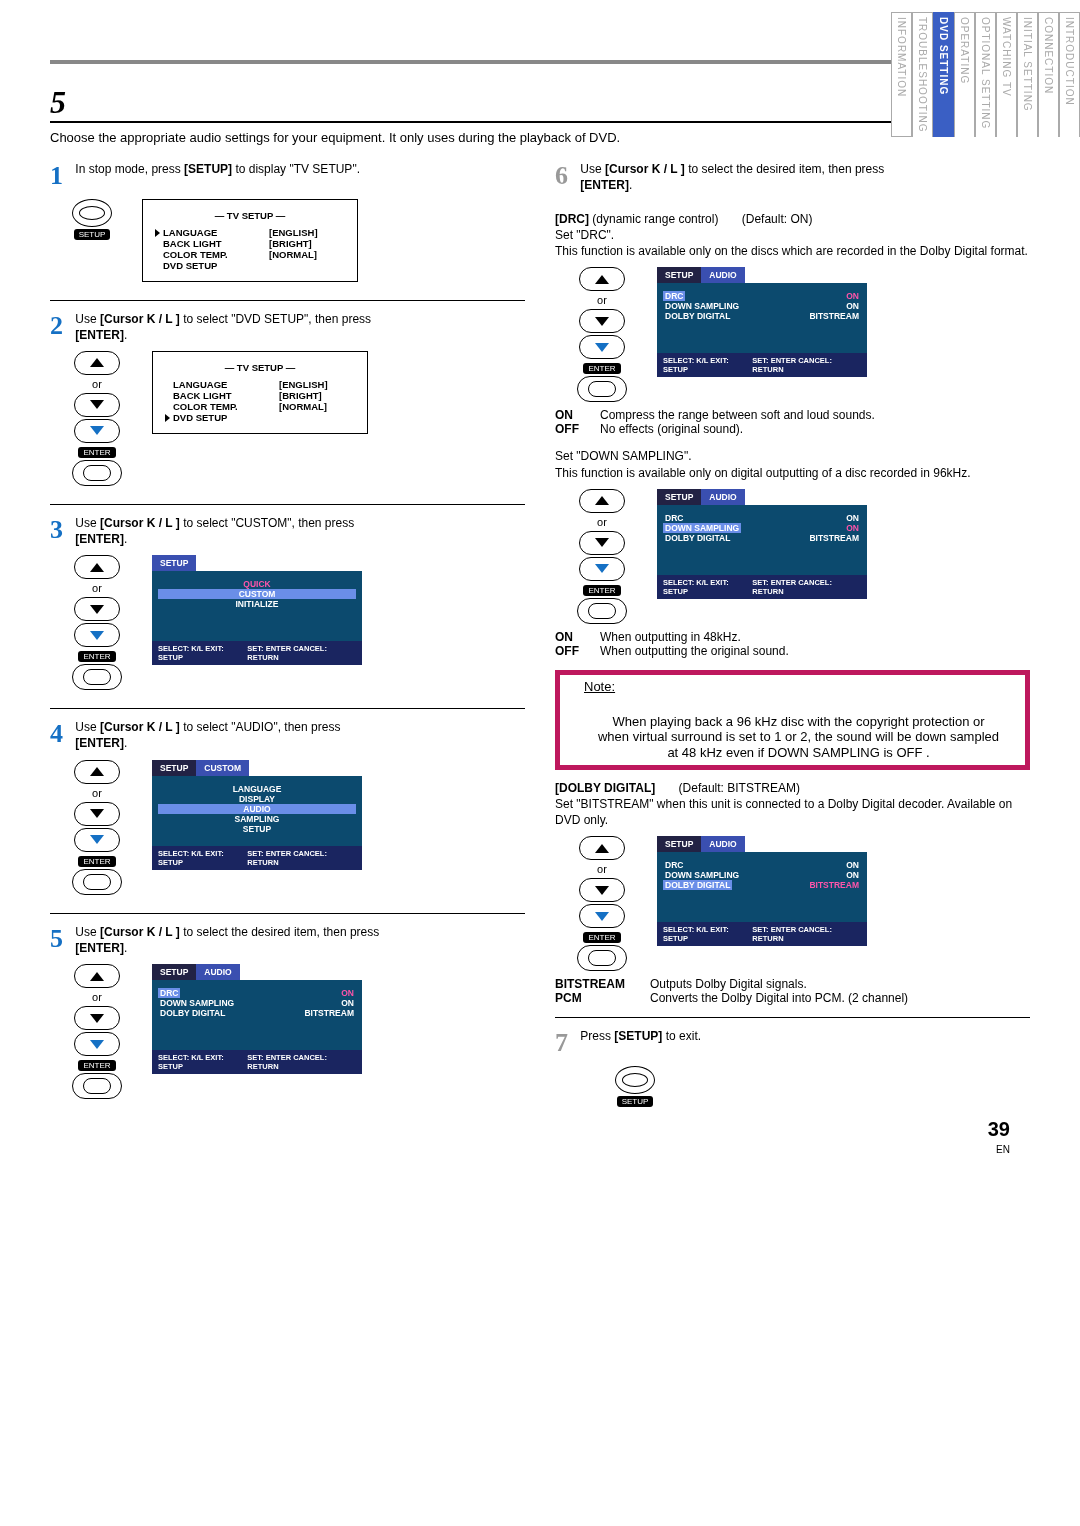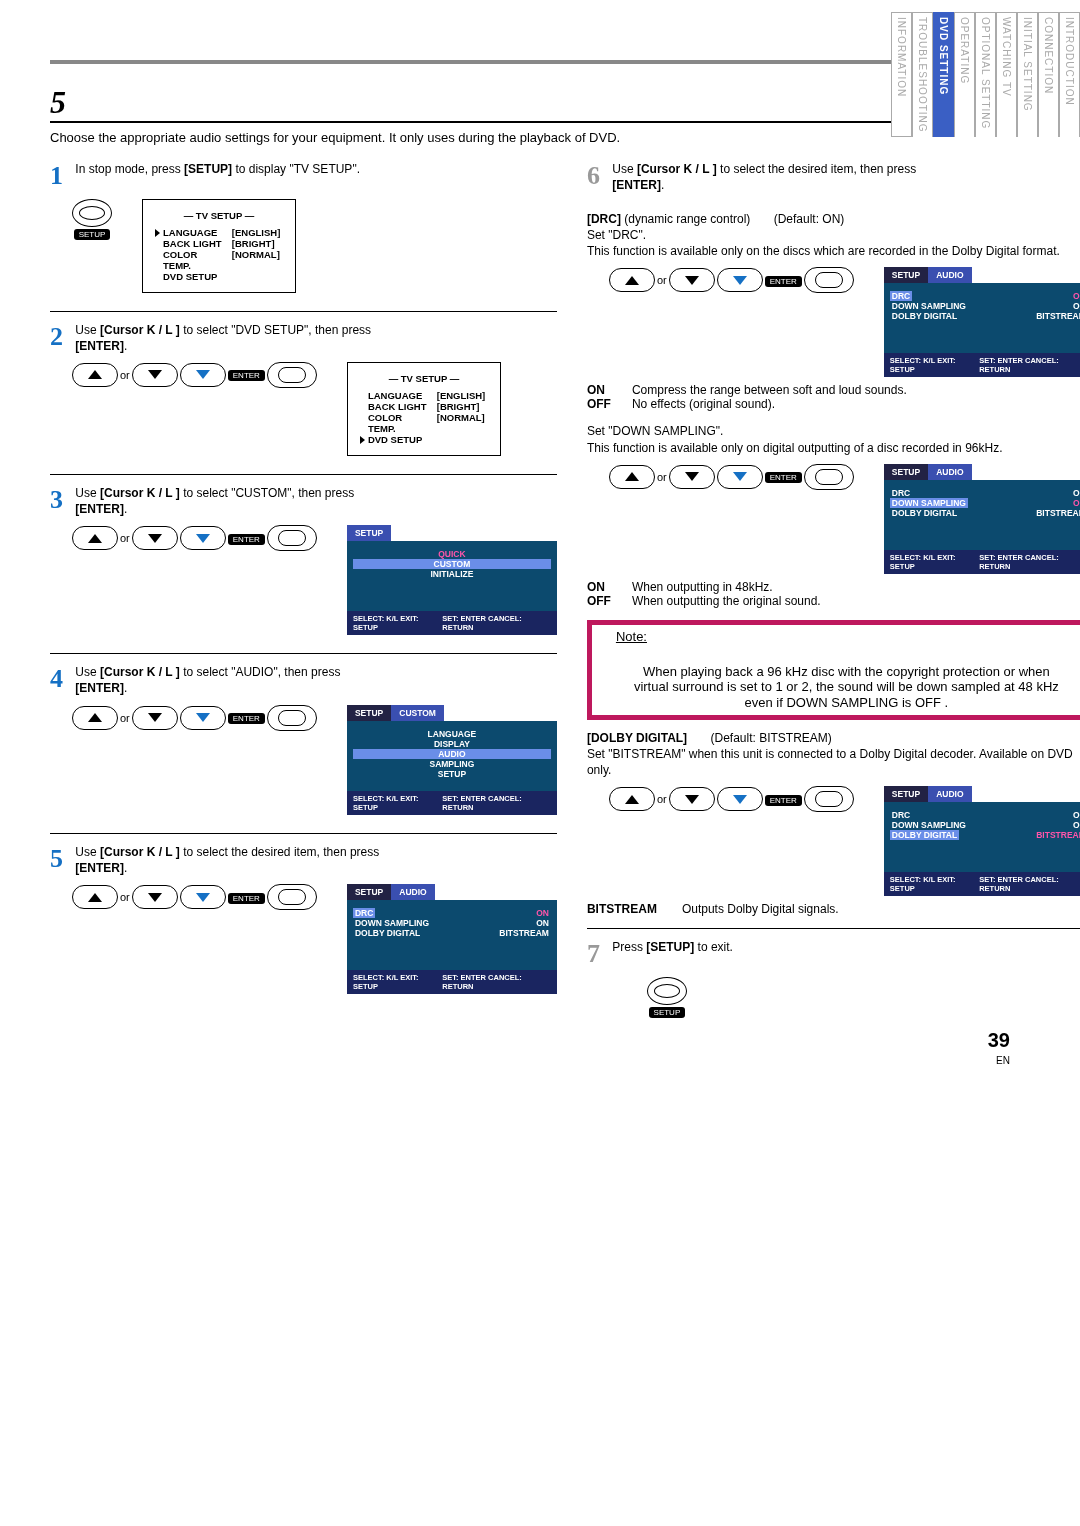--- a/index.html
+++ b/index.html
@@ -12,30 +12,30 @@
   .intro { font-size: 13px; margin-bottom: 14px; line-height: 1.35; }
   .columns { display: flex; gap: 30px; }
   .col { flex: 1; }
   .step { margin-bottom: 18px; }
   .divider { border-top: 1.5px solid #000; margin: 10px 0; width: 100%; }
   .stepnum { font-family: serif; font-size: 26px; color: #1570c4; font-weight: bold; vertical-align: top; display: inline-block; width: 22px; }
   .stepnum.gray { color: #999; }
   .steptext { display: inline-block; width: calc(100% - 30px); vertical-align: top; line-height: 1.35; }
   .strong { font-weight: bold; }
   .remote-osd { display: flex; align-items: flex-start; gap: 30px; margin-top: 8px; margin-left: 22px; }
-  .remote { display: flex; flex-direction: row; align-items: center; gap: 2px; }
+  .remote { display: flex; flex-direction: column; align-items: center; gap: 2px; }
   .btn { border: 1.5px solid #000; border-radius: 14px; width: 46px; height: 24px; display: flex; align-items: center; justify-content: center; background: #fff; }
   .btn-arrow-up::before { content: ''; width: 0; height: 0; border-left: 7px solid transparent; border-right: 7px solid transparent; border-bottom: 9px solid #000; }
   .btn-arrow-dn::before { content: ''; width: 0; height: 0; border-left: 7px solid transparent; border-right: 7px solid transparent; border-top: 9px solid #000; }
   .btn-arrow-dn.blue::before { border-top-color: #1570c4; }
   .btn-enter { border: 1.5px solid #000; border-radius: 16px; width: 50px; height: 26px; display: flex; align-items: center; justify-content: center; background: #fff; }
   .btn-enter::before { content: ''; width: 26px; height: 14px; border: 1.5px solid #000; border-radius: 8px; }
   .or { font-size: 11px; margin: 1px 0; }
   .label-pill { background: #000; color: #fff; font-size: 8px; padding: 1px 5px; border-radius: 3px; margin-top: 2px; }
-  .osd-white { border: 1px solid #000; padding: 10px 12px; width: 154px; font-size: 9.5px; font-weight: bold; }
+  .osd-white { border: 1px solid #000; padding: 10px 12px; width: 216px; font-size: 9.5px; font-weight: bold; }
   .osd-white .title { text-align: center; margin-bottom: 6px; }
   .osd-white .row { display: flex; justify-content: space-between; }
   .osd-white .row .l { width: 55%; }
   .osd-white .row .r { width: 40%; }
   .osd-white .cursor { display: inline-block; width: 0; height: 0; border-top: 4px solid transparent; border-bottom: 4px solid transparent; border-left: 5px solid #000; margin-right: 3px; vertical-align: middle; }
   .osd-blue { width: 210px; font-size: 8.5px; color: #fff; font-weight: bold; }
   .osd-blue .tabs { display: flex; }
   .osd-blue .tab { padding: 3px 8px; background: #224; }
   .osd-blue .tab.active { background: #3a4fb0; }
   .osd-blue .body { background: #0c4a6e; padding: 8px; min-height: 70px; text-align: center; }
@@ -405,20 +405,24 @@
                 <span>SELECT: K/L  EXIT: SETUP</span>
                 <span>SET: ENTER  CANCEL: RETURN</span>
               </div>
           </div>
         </div>
         <div class="defn" style="margin-top:6px">
           <div class="defn-row">
               <span class="term">BITSTREAM</span>
               <span class="def"><span></span><span>Outputs Dolby Digital signals.</span></span>
             </div>
+          <div class="defn-row">
+              <span class="term">PCM</span>
+              <span class="def"><span></span><span>Converts the Dolby Digital into PCM. (2 channel)</span></span>
+            </div>
         </div>
       </div>
 
       <div class="divider"></div>
 
       <div class="step">
         <span class="stepnum gray">7</span>
         <span class="steptext">
           Press <span class="strong">[SETUP]</span> to exit.
         </span>

